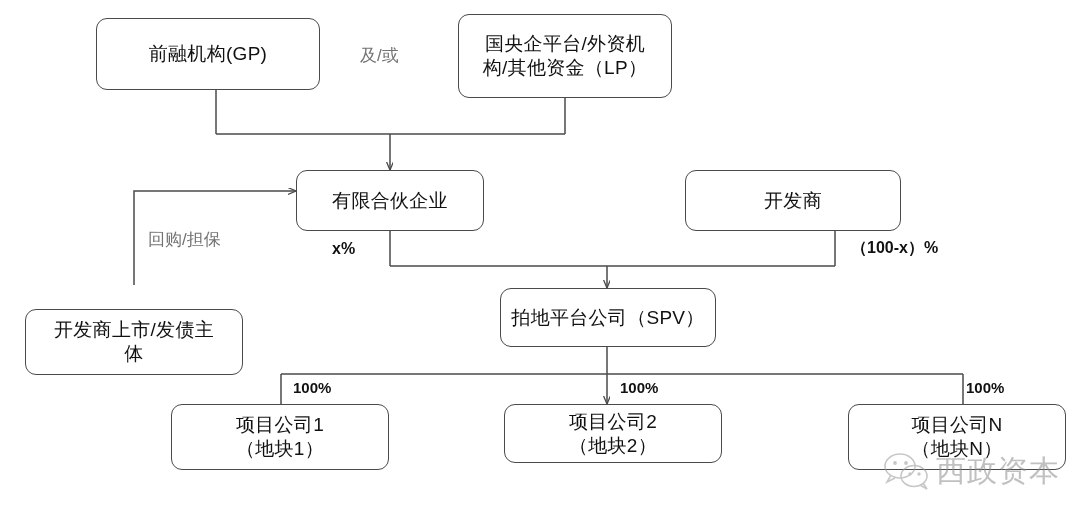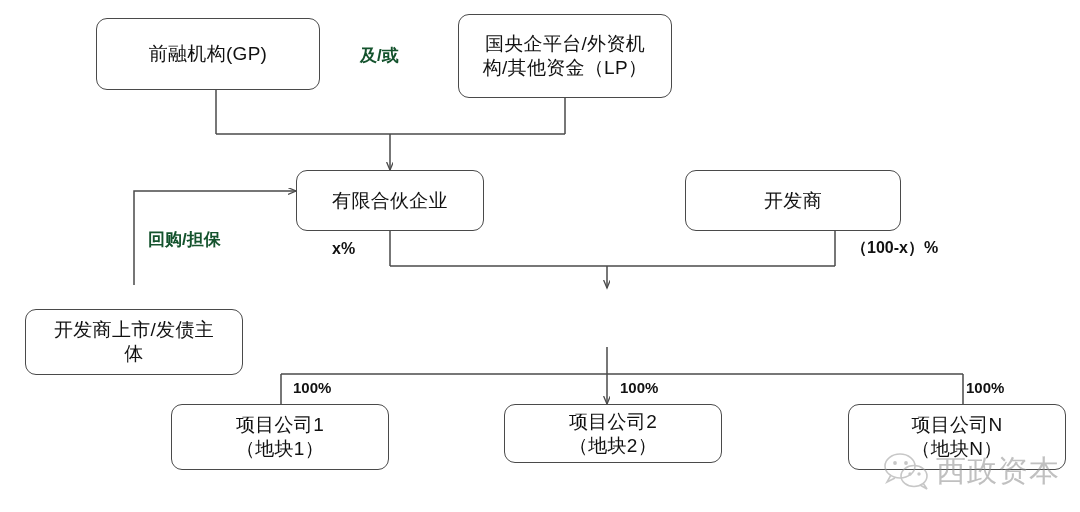--- a/index.html
+++ b/index.html
@@ -39,23 +39,23 @@
     font-size: 19px;
     line-height: 1.25;
     letter-spacing: 0.3px;
     padding: 2px 6px;
   }
   .node .inner {
     width: 100%;
   }
   .edge-label {
     position: absolute;
-    color: #14532d;
+    color: #737373;
     font-size: 17px;
-    font-weight: bold;
+    font-weight: normal;
     white-space: nowrap;
   }
   .pct {
     position: absolute;
     color: #111111;
     font-size: 16px;
     font-weight: bold;
     white-space: nowrap;
   }
   .pct-small {
@@ -149,20 +149,23 @@
     <span class="inner">开发商</span>
   </div>
 
   <div class="node" style="left:25px; top:285px; width:218px; height:66px;margin-top:24px;">
     <span class="inner">
       <span>开发商上市/发债主</span><br>
       <span>体</span>
     </span>
   </div>
 
+  <div class="node" style="left:500px; top:288px; width:216px; height:59px;">
+    <span class="inner">拍地平台公司（SPV）</span>
+  </div>
 
   <div class="node" style="left:171px; top:404px; width:218px; height:66px;">
     <span class="inner">
       <span>项目公司1</span><br>
       <span>（地块1）</span>
     </span>
   </div>
 
   <div class="node" style="left:504px; top:404px; width:218px; height:59px;">
     <span class="inner">

